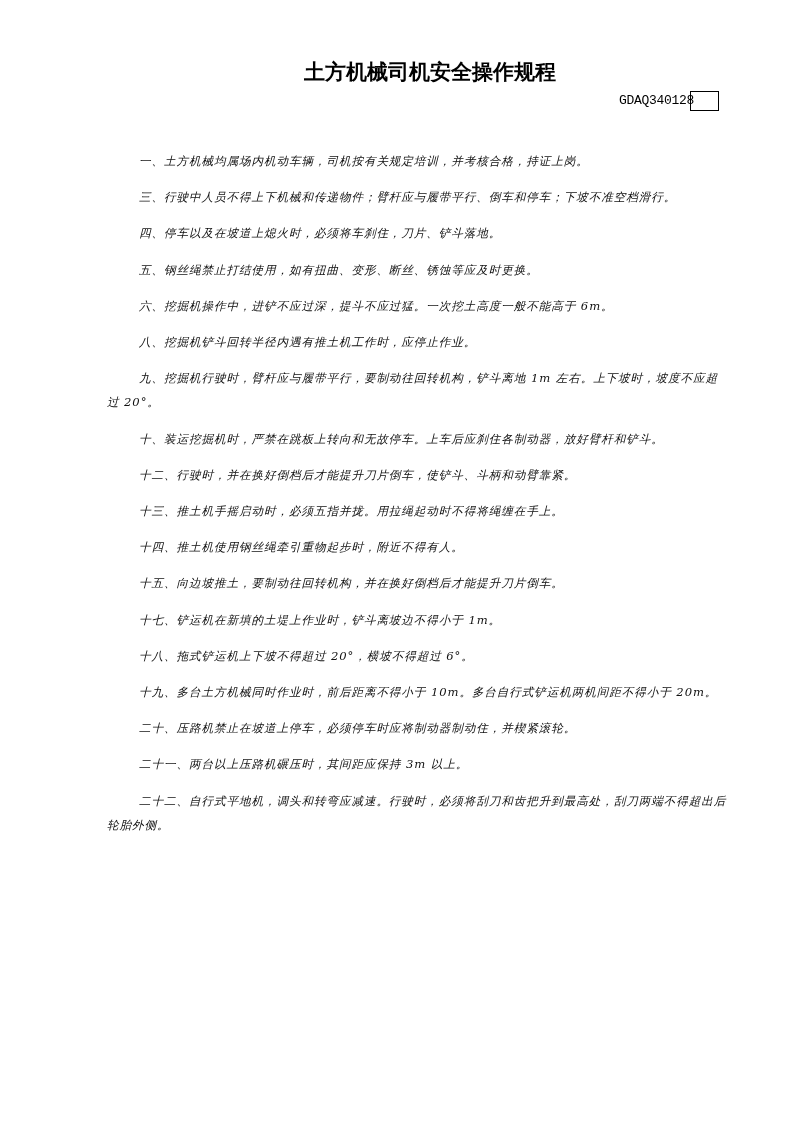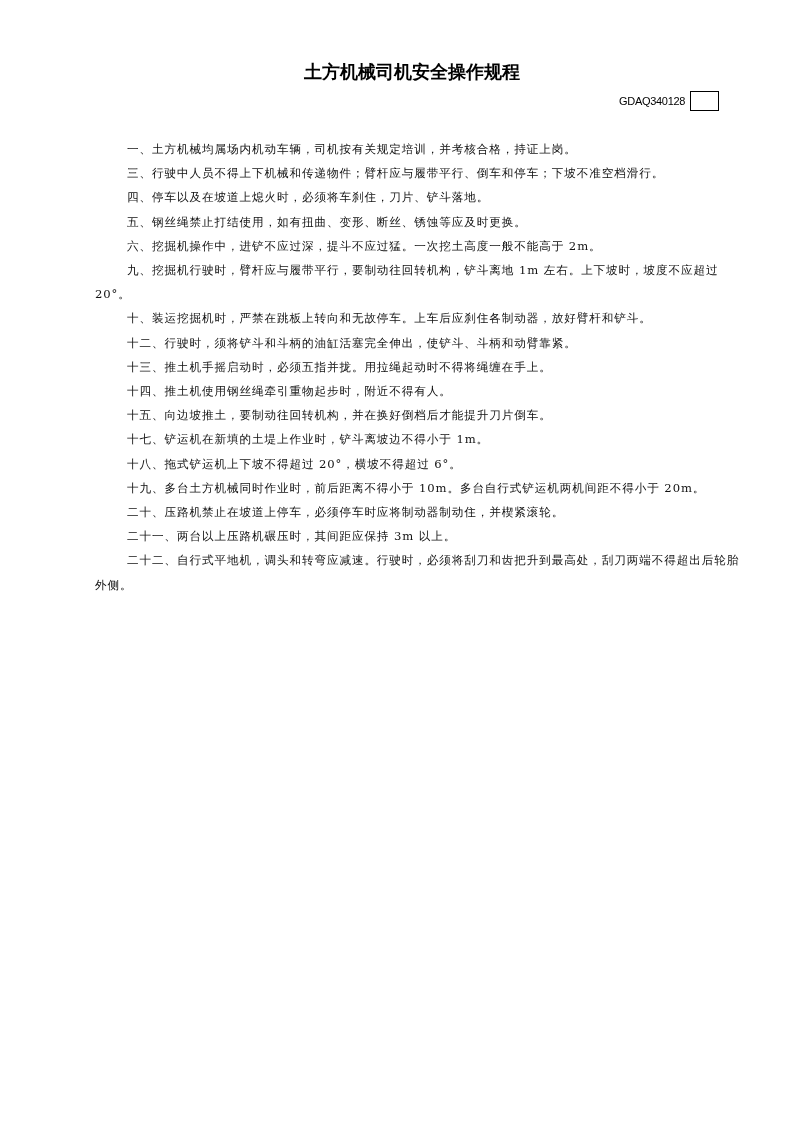--- a/index.html
+++ b/index.html
@@ -1,54 +1,55 @@
 <!DOCTYPE html>
 <html><head>
 <meta charset="utf-8">
 <style>
   html, body { margin: 0; padding: 0; background: #ffffff; }
   body { width: 793px; height: 1122px; position: relative; overflow: hidden; color: #000; }
   .title {
     position: absolute; left: 304px; top: 59px; width: 260px;
     font-family: Liberation Sans, sans-serif; font-weight: bold;
-    font-size: 18px; line-height: 26px; letter-spacing: 0px; white-space: nowrap;
+    font-size: 21px; line-height: 26px; letter-spacing: 0px; white-space: nowrap;
   }
   .doc-code {
     position: absolute; left: 619px; top: 93px;
-    font-family: Liberation Sans, sans-serif; font-size: 11px; line-height: 16px;
+    font-family: Liberation Mono, monospace; font-size: 13px; line-height: 16px;
     white-space: nowrap; letter-spacing: -0.3px;
   }
   .code-box {
     position: absolute; left: 690px; top: 91px; width: 27px; height: 18px;
     border: 1px solid #000; box-sizing: content-box;
   }
   .body-text {
     position: absolute; left: 95px; top: 137px; width: 646px;
     font-family: "DejaVu Serif", serif; font-size: 11.6px; line-height: 24.2px;
     letter-spacing: 0.9px; color: #111;
   }
-  .body-text p { margin: 0; text-indent: 32px; }
+  .body-text p { margin: 12px; text-indent: 32px; font-style: italic; }
 </style>
 </head>
 <body>
 
 <div>
   <div class="title">土方机械司机安全操作规程</div>
   <div class="doc-code">GDAQ340128</div>
   <div class="code-box"></div>
 
   <div class="body-text">
     <p>一、土方机械均属场内机动车辆，司机按有关规定培训，并考核合格，持证上岗。</p>
     <p>三、行驶中人员不得上下机械和传递物件；臂杆应与履带平行、倒车和停车；下坡不准空档滑行。</p>
     <p>四、停车以及在坡道上熄火时，必须将车刹住，刀片、铲斗落地。</p>
     <p>五、钢丝绳禁止打结使用，如有扭曲、变形、断丝、锈蚀等应及时更换。</p>
-    <p>六、挖掘机操作中，进铲不应过深，提斗不应过猛。一次挖土高度一般不能高于 2m。</p>
+    <p>六、挖掘机操作中，进铲不应过深，提斗不应过猛。一次挖土高度一般不能高于 6m。</p>
+    <p>八、挖掘机铲斗回转半径内遇有推土机工作时，应停止作业。</p>
     <p>九、挖掘机行驶时，臂杆应与履带平行，要制动往回转机构，铲斗离地 1m 左右。上下坡时，坡度不应超过 20°。</p>
     <p>十、装运挖掘机时，严禁在跳板上转向和无故停车。上车后应刹住各制动器，放好臂杆和铲斗。</p>
-    <p>十二、行驶时，须将铲斗和斗柄的油缸活塞完全伸出，使铲斗、斗柄和动臂靠紧。</p>
+    <p>十二、行驶时，并在换好倒档后才能提升刀片倒车，使铲斗、斗柄和动臂靠紧。</p>
     <p>十三、推土机手摇启动时，必须五指并拢。用拉绳起动时不得将绳缠在手上。</p>
     <p>十四、推土机使用钢丝绳牵引重物起步时，附近不得有人。</p>
     <p>十五、向边坡推土，要制动往回转机构，并在换好倒档后才能提升刀片倒车。</p>
     <p>十七、铲运机在新填的土堤上作业时，铲斗离坡边不得小于 1m。</p>
     <p>十八、拖式铲运机上下坡不得超过 20°，横坡不得超过 6°。</p>
     <p>十九、多台土方机械同时作业时，前后距离不得小于 10m。多台自行式铲运机两机间距不得小于 20m。</p>
     <p>二十、压路机禁止在坡道上停车，必须停车时应将制动器制动住，并楔紧滚轮。</p>
     <p>二十一、两台以上压路机碾压时，其间距应保持 3m 以上。</p>
     <p>二十二、自行式平地机，调头和转弯应减速。行驶时，必须将刮刀和齿把升到最高处，刮刀两端不得超出后轮胎外侧。</p>
   </div>

